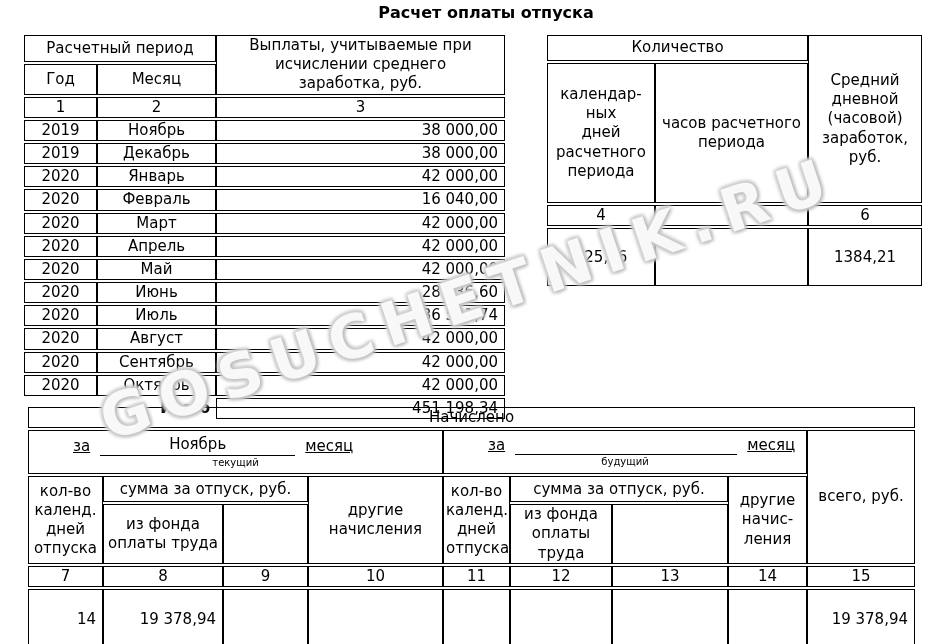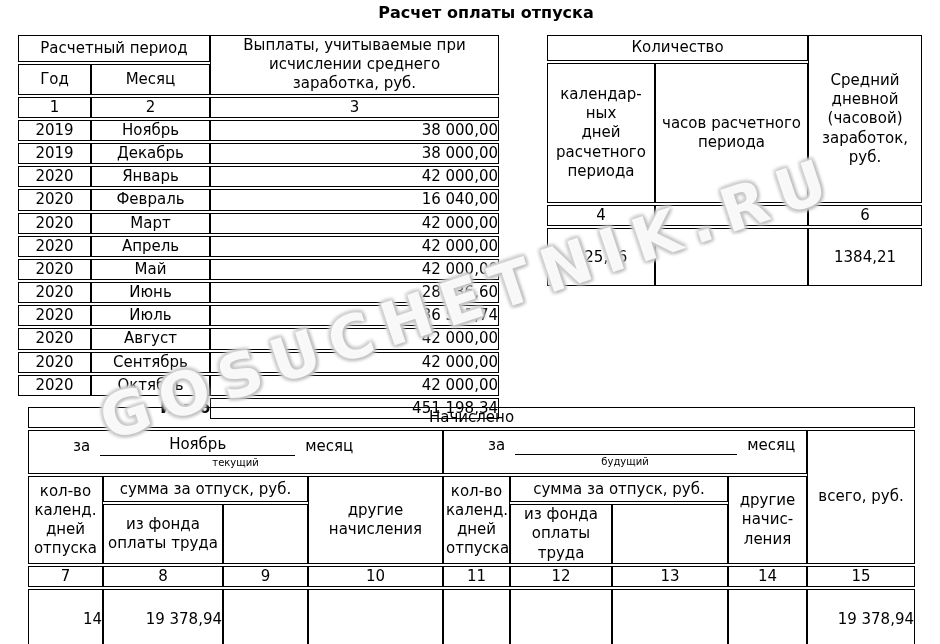--- a/index.html
+++ b/index.html
@@ -13,47 +13,47 @@
   }
   table.tbl{
     position:absolute;border-collapse:separate;border-spacing:0 2px;
     table-layout:fixed;
   }
   .tbl td{
     border:1.5px solid #000;font-size:15px;text-align:center;
     vertical-align:middle;padding:0 2px;overflow:hidden;line-height:1.28;
   }
   .tbl td.plain{border:none;background:transparent;font-weight:bold;}
-  .tbl td.r{text-align:right;padding-right:0;}
+  .tbl td.r{text-align:right;padding-right:6px;}
   .prewrap{white-space:pre-line;}
   .small{font-size:12.5px;line-height:1.3;}
   .big{font-size:16px;}
   .bold{font-weight:normal;}
   .za-line{display:flex;align-items:flex-end;font-size:15px;}
-  .za-line .za-word{flex:0 0 auto;}
+  .za-line .za-word{flex:0 0 auto;text-decoration:underline;}
   .fill-line{
     flex:0 0 auto;border-bottom:1.6px solid #000;text-align:center;
     margin:0 10px;padding-bottom:1px;min-height:18px;
   }
   .period-type{text-align:center;font-size:10px;margin-top:1px;}
   .watermark{
     position:absolute;left:102px;top:386px;z-index:10;pointer-events:none;
     transform:rotate(-18.5deg);transform-origin:0 50%;white-space:nowrap;
     font-size:60px;font-weight:bold;letter-spacing:12px;
     color:rgba(255,255,255,0.88);
     text-shadow:2px 2px 3px #c2c2c2,-2px -2px 3px #d2d2d2,
                 2px -2px 3px #cccccc,-2px 2px 3px #cccccc,0 0 6px #d8d8d8;
   }
 </style>
 </head>
 <body>
 
 <div class="title">Расчет оплаты отпуска</div>
 
-<table class="tbl" style="left:18px;top:33px;width:481px;">
+<table class="tbl" style="left:24px;top:33px;width:481px;">
   <colgroup>
       <col style="width:73px">
       <col style="width:119px">
       <col style="width:289px">
     </colgroup>
   <tbody>
       <tr style="height:26px">
     <td colspan="2">Расчетный период</td>
     <td rowspan="2" class="prewrap">Выплаты, учитываемые при
 исчислении среднего

